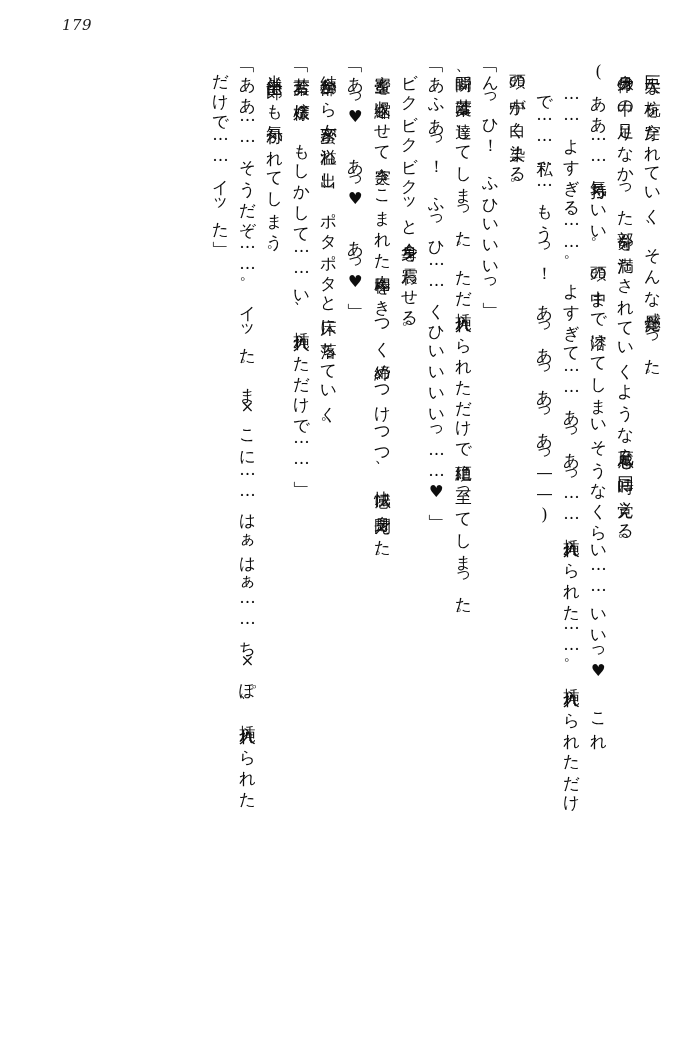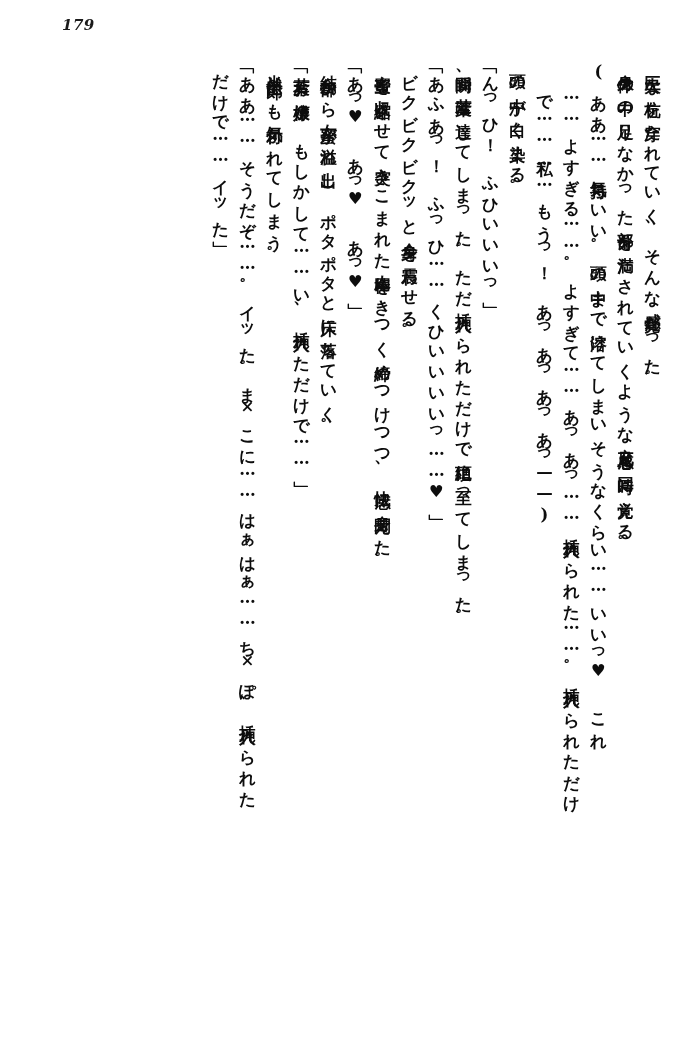--- a/index.html
+++ b/index.html
@@ -15,21 +15,20 @@
     position: relative;
     overflow: hidden;
   }
   #page {
     position: absolute;
     left: 0; top: 0;
     width: 693px;
     height: 1050px;
     background: #fff;
     box-sizing: border-box;
-    font-weight: bold;
   }
   
   #page-number {
     position: absolute;
     left: 62px;
     top: 16px;
     font-size: 15px;
     font-style: italic;
     font-family: "DejaVu Serif", "Liberation Serif", serif;
     color: #1a1a1a;

